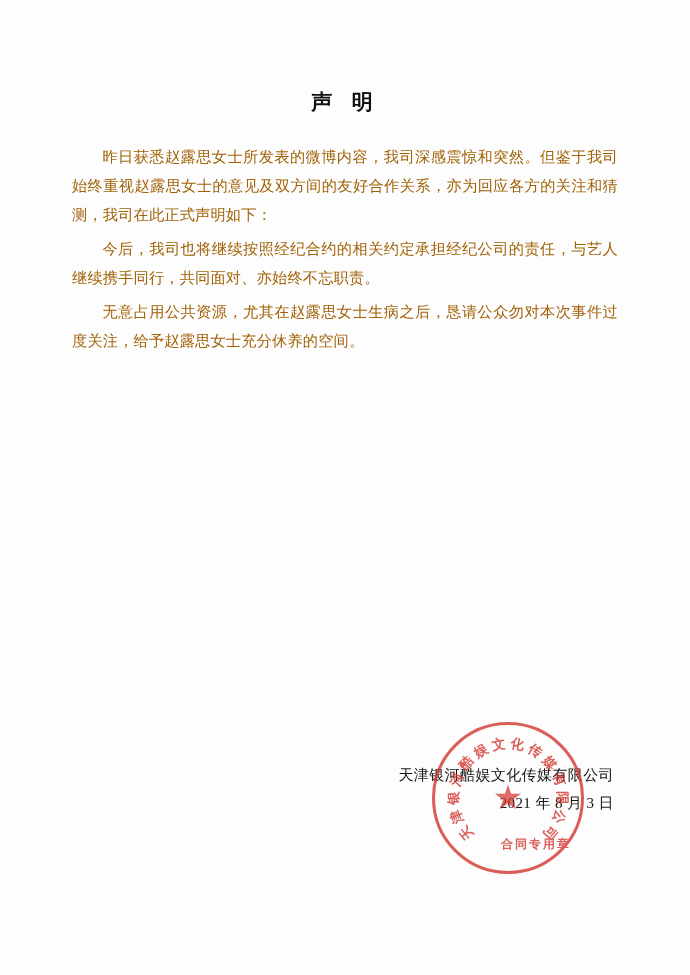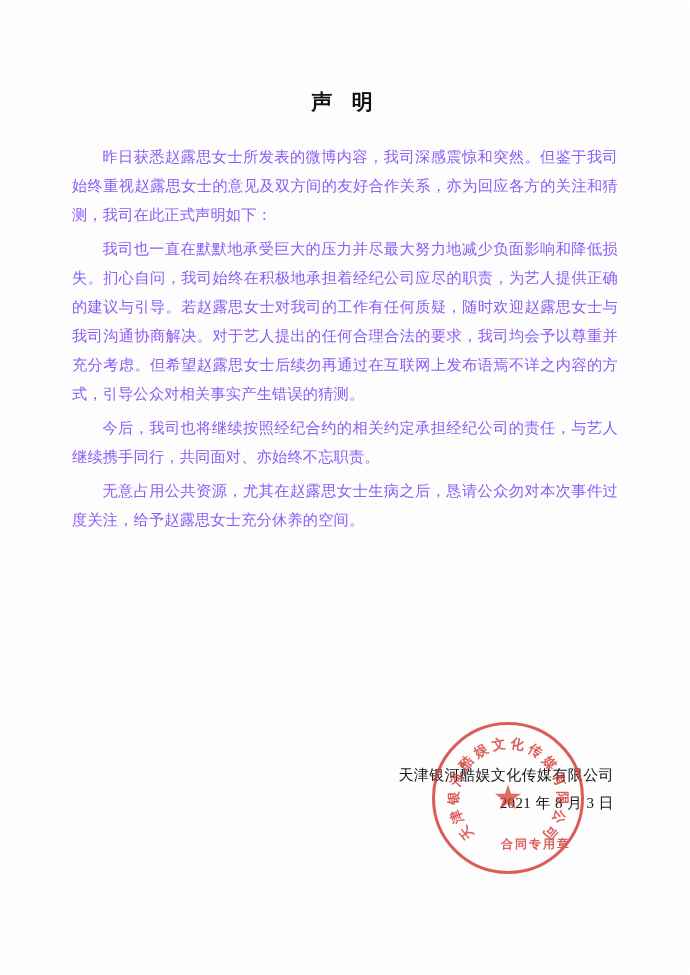--- a/index.html
+++ b/index.html
@@ -33,21 +33,21 @@
     font-family: "DejaVu Serif", "Liberation Serif", serif;
   }
   .body-block {
     margin: 0 auto;
     padding-top: 26px;
     width: 546px;
   }
   .para {
     font-size: 15.2px;
     line-height: 29px;
-    color: #8b5cf6;
+    color: #a16207;
     text-align: justify;
     text-justify: inter-ideograph;
     text-indent: 2em;
     margin: 0 0 5px 0;
     letter-spacing: 0.2px;
   }
   .signature-area {
     position: absolute;
     right: 76px;
     bottom: 158px;
@@ -123,21 +123,20 @@
 </style>
 </head>
 <body>
 
 <div class="page">
 
   <h1 class="doc-title">声 明</h1>
 
   <div class="body-block">
     <p class="para">昨日获悉赵露思女士所发表的微博内容，我司深感震惊和突然。但鉴于我司始终重视赵露思女士的意见及双方间的友好合作关系，亦为回应各方的关注和猜测，我司在此正式声明如下：</p>
-    <p class="para">我司也一直在默默地承受巨大的压力并尽最大努力地减少负面影响和降低损失。扪心自问，我司始终在积极地承担着经纪公司应尽的职责，为艺人提供正确的建议与引导。若赵露思女士对我司的工作有任何质疑，随时欢迎赵露思女士与我司沟通协商解决。对于艺人提出的任何合理合法的要求，我司均会予以尊重并充分考虑。但希望赵露思女士后续勿再通过在互联网上发布语焉不详之内容的方式，引导公众对相关事实产生错误的猜测。</p>
     <p class="para">今后，我司也将继续按照经纪合约的相关约定承担经纪公司的责任，与艺人继续携手同行，共同面对、亦始终不忘职责。</p>
     <p class="para">无意占用公共资源，尤其在赵露思女士生病之后，恳请公众勿对本次事件过度关注，给予赵露思女士充分休养的空间。</p>
   </div>
 
   <div class="signature-area">
     <div class="sig-line">天津银河酷娱文化传媒有限公司</div>
     <div class="sig-line">2021 年 8 月 3 日</div>
   </div>
 
   <div class="stamp">

